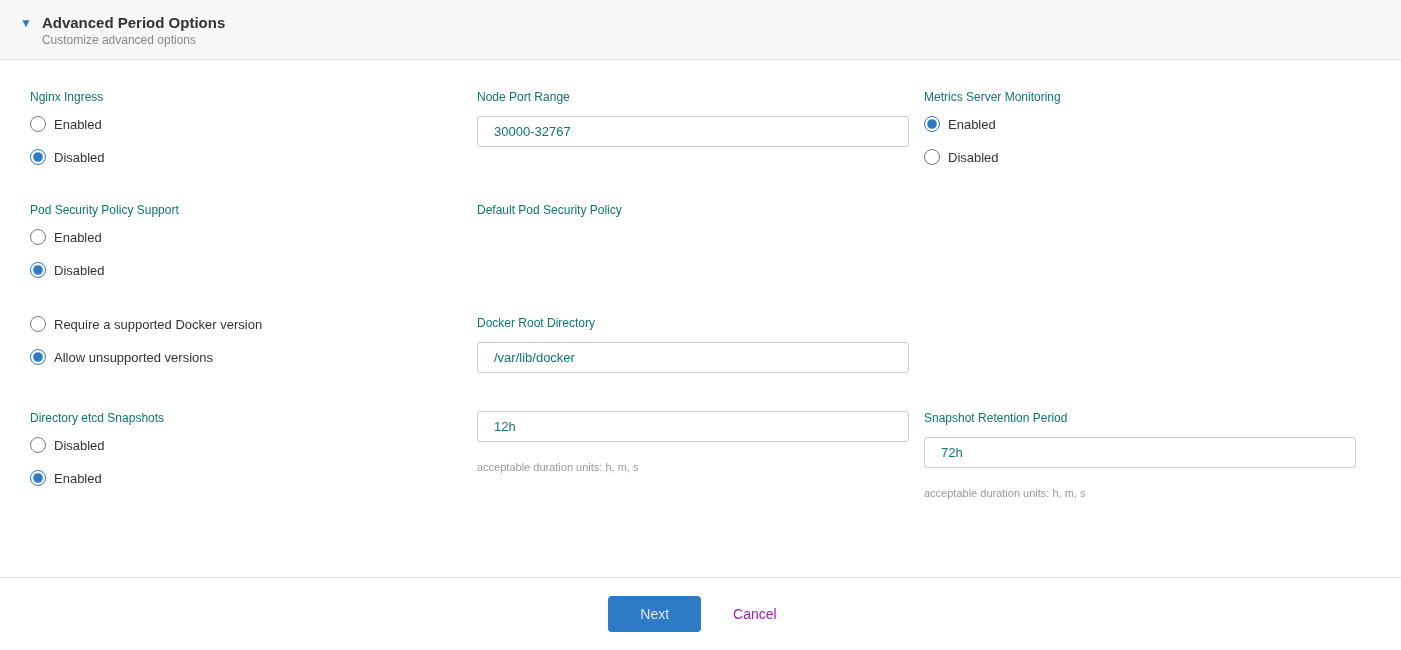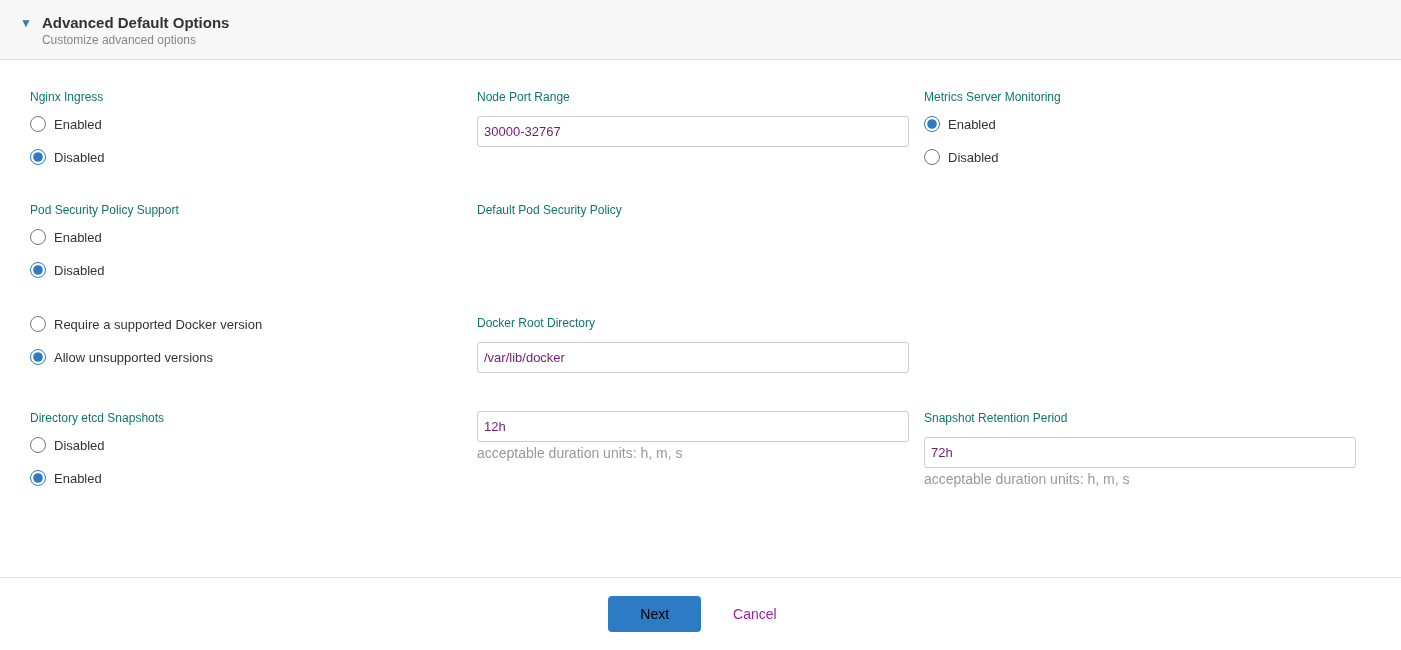--- a/index.html
+++ b/index.html
@@ -85,37 +85,37 @@
 
     .radio-label {
       font-size: 13px;
       color: #333;
     }
 
     .text-input {
       width: 100%;
       border: 1px solid #ccc;
       border-radius: 3px;
-      padding: 7px 6px;
-      font-size: 13px;
-      color: #701a75;
+      padding: 7px 16px;
+      font-size: 13px;
+      color: #0f766e;
       outline: none;
       background: #fff;
     }
 
     .static-value {
       font-size: 13px;
       color: #333;
       padding: 8px 0;
     }
 
     .hint-text {
-      font-size: 14px;
+      font-size: 11px;
       color: #999;
-      margin-top: 3px;
+      margin-top: 19px;
     }
 
     
     .form-row {
       display: grid;
       grid-template-columns: 1fr 1fr 1fr;
       padding: 0 0 28px 0;
       border-bottom: none;
     }
 
@@ -137,21 +137,21 @@
       padding: 18px 0;
       display: flex;
       justify-content: center;
       align-items: center;
       gap: 16px;
       background: #fff;
     }
 
     .btn-next {
       background: #2d7ac5;
-      color: #000000;
+      color: #e5e5e5;
       border: none;
       border-radius: 4px;
       padding: 10px 32px;
       font-size: 14px;
       cursor: pointer;
       font-weight: 500;
     }
 
     .btn-cancel {
       background: transparent;
@@ -163,21 +163,21 @@
     }
   </style>
 </head>
 <body>
 
 <div class="page-wrapper">
 
   <div class="accordion-header">
     <span class="accordion-arrow">▼</span>
     <div>
-      <span class="accordion-title">Advanced Default Options</span>
+      <span class="accordion-title">Advanced Period Options</span>
       <span class="accordion-subtitle">Customize advanced options</span>
     </div>
   </div>
 
   <div class="content-area">
 
     <div class="form-row">
       <div class="col">
         <div class="section-label">Nginx Ingress</div>
         <div class="radio-group">

